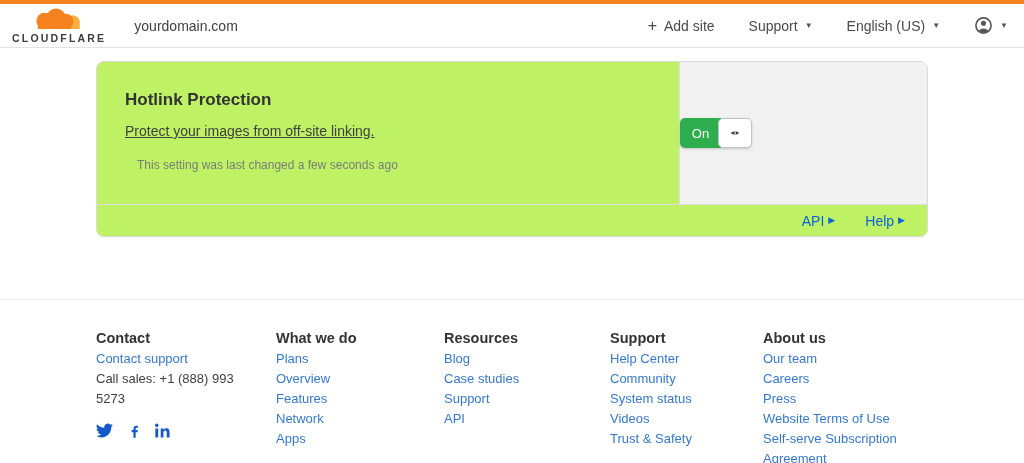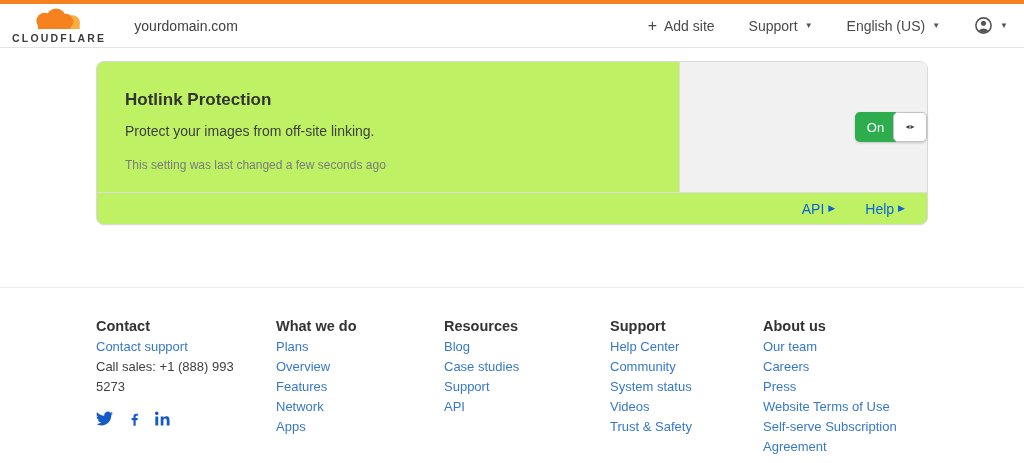--- a/index.html
+++ b/index.html
@@ -35,26 +35,26 @@
 
   
   .container { width: 832px; margin: 0 auto; }
   .card {
     margin-top: 13px; border: 1px solid #d9d9d9; border-radius: 8px;
     background: #bef264; box-shadow: 0 1px 2px rgba(0,0,0,.04);
   }
   .card-main { display: flex; min-height: 130px; }
   .card-left { flex: 1; padding: 25px 28px 20px; }
   .card-title { font-size: 17px; font-weight: 600; color: #333; margin: 3px 0 13px; }
-  .card-desc { font-size: 14px; color: #404040; margin: 0 0 19px; }
-  .card-note { font-size: 12px; color: #7b7b7b; margin: 0; }
+  .card-desc { font-size: 14px; color: #404040; margin: 0 0 19px; text-decoration: underline; }
+  .card-note { font-size: 12px; color: #7b7b7b; margin: 12px; }
   .card-right {
     width: 248px; background: #f1f1f1; border-left: 1px solid #dedede;
     border-radius: 0 3px 0 0;
-    display: flex; align-items: center; justify-content: flex-end;
+    display: flex; align-items: center; justify-content: flex-start;
   }
   .toggle { display: inline-flex; align-items: stretch; height: 30px; cursor: pointer;
             filter: drop-shadow(0 1px 1px rgba(0,0,0,.18)); }
   .toggle-on {
     background: #2EAD4F; color: #fff; font-size: 13px;
     width: 41px; display: flex; align-items: center; justify-content: center;
     border-radius: 5px 0 0 5px;
   }
   .toggle-handle {
     width: 34px; margin-left: -3px; background: #fff;

